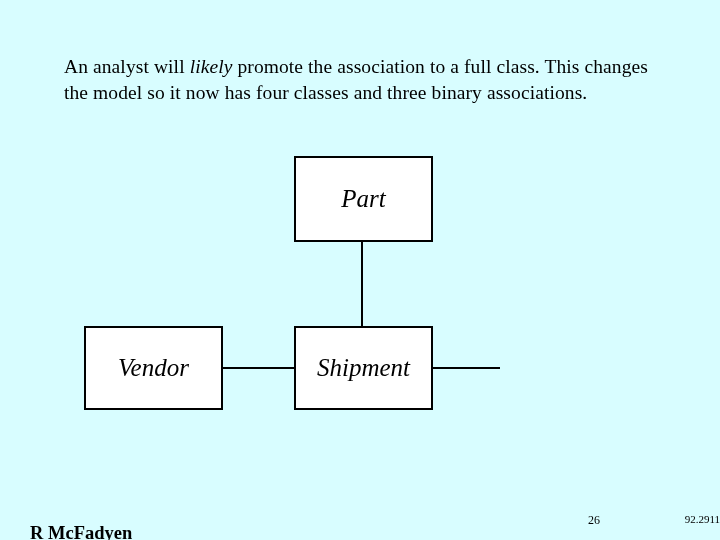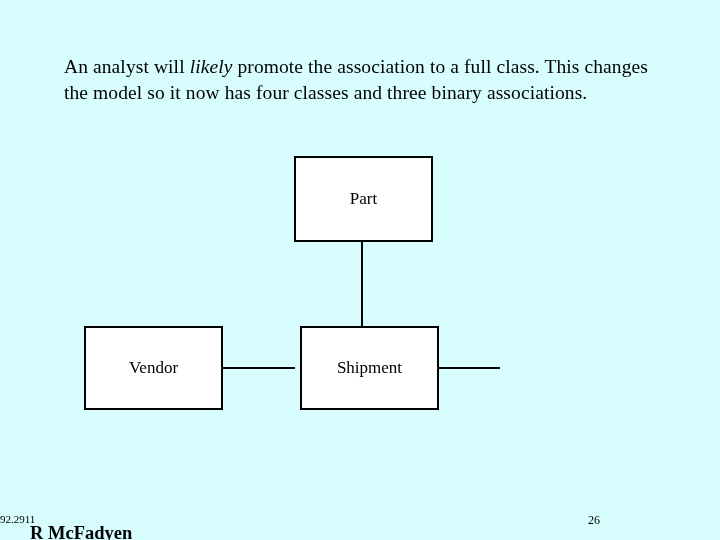--- a/index.html
+++ b/index.html
@@ -48,29 +48,30 @@
   .cls-box {
     position: absolute;
     background: #ffffff;
     border: 2px solid #000000;
     box-sizing: border-box;
     display: flex;
     align-items: center;
     justify-content: center;
   }
   .cls-label {
-    font-size: 17px;
+    font-size: 25px;
     color: #000000;
     font-family: "Liberation Serif", "DejaVu Serif", serif;
     white-space: nowrap;
+    font-style: italic;
   }
 
   #box-part      { left: 294px; top: 156px; width: 139px; height: 86px; }
   #box-vendor    { left: 84px;  top: 326px; width: 139px; height: 84px; }
-  #box-shipment  { left: 300px; top: 326px; width: 139px; height: 84px; }
+  #box-shipment  { left: 294px; top: 326px; width: 139px; height: 84px; }
   #box-warehouse { left: 499px; top: 326px; width: 139px; height: 84px; }
 
   .assoc-line {
     position: absolute;
     background: #000000;
   }
   
   #line-part-shipment {
     left: 361px;
     top: 241px;
@@ -101,21 +102,21 @@
     font-weight: bold;
     color: #000000;
     font-family: "Liberation Serif", "DejaVu Serif", serif;
     margin-top: 17px;
   }
   #footer-course {
     position: absolute;
     left: 0;
     top: 513px;
     width: 720px;
-    text-align: left;
+    text-align: right;
     font-size: 11px;
     color: #000000;
     font-family: "Liberation Serif", "DejaVu Serif", serif;
   }
   #footer-pagenum {
     position: absolute;
     right: 32px;
     top: 513px;
     font-size: 12px;
     color: #000000;

